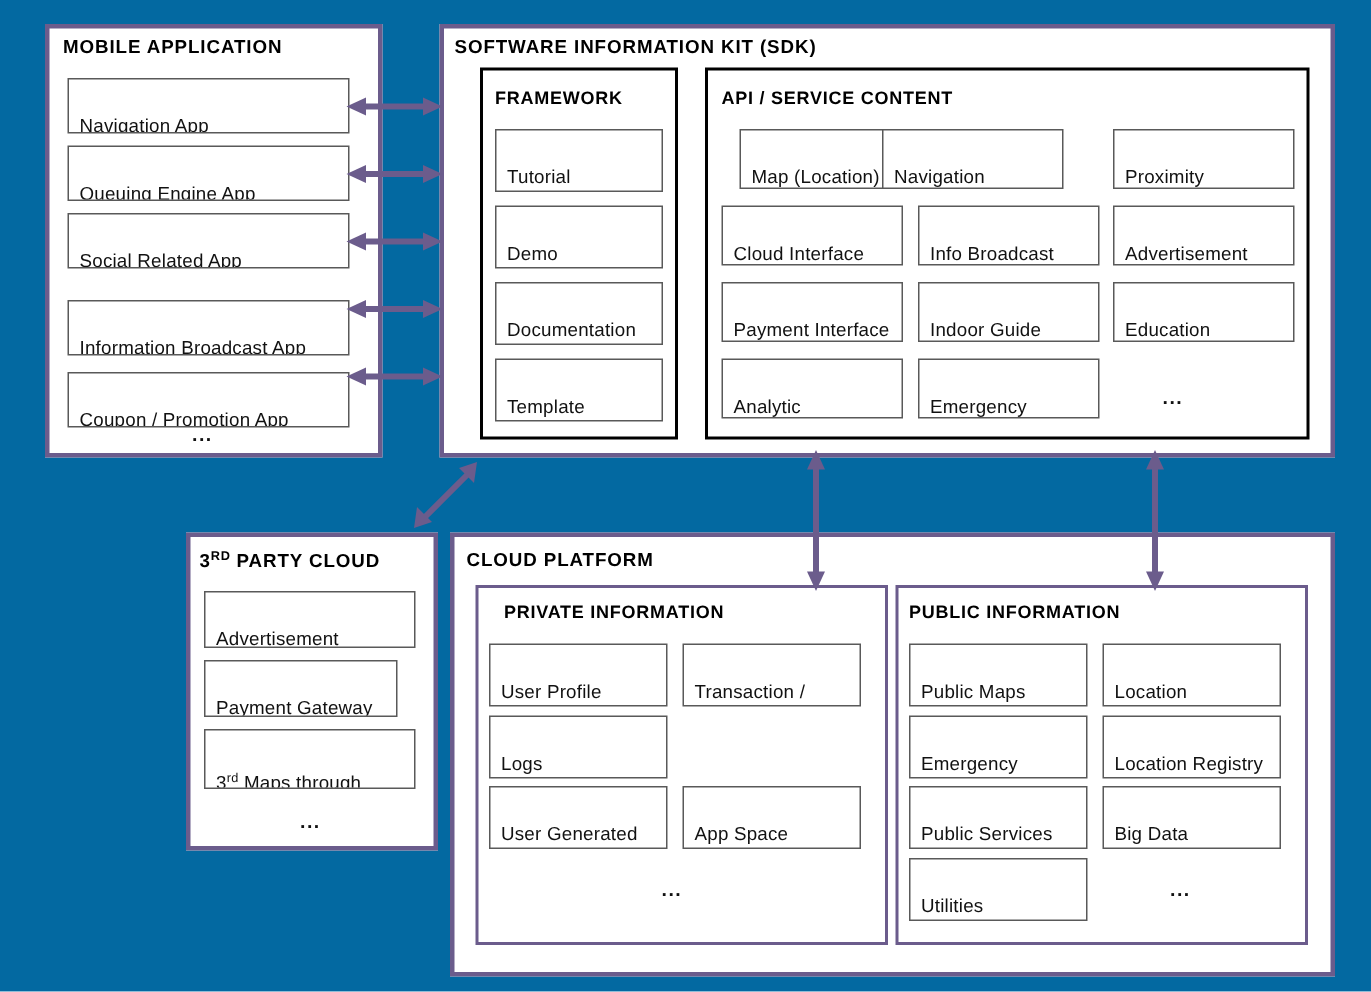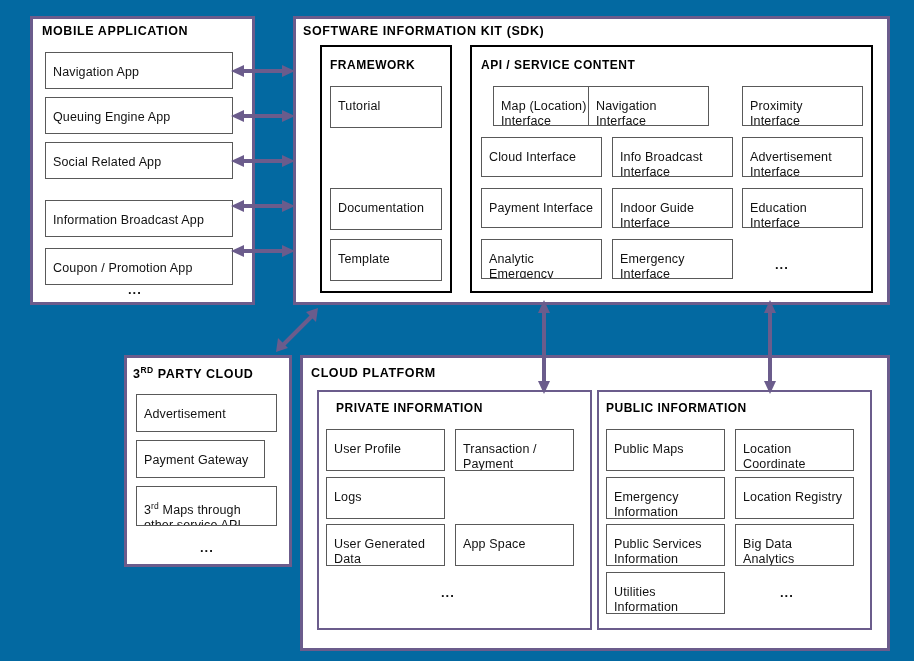--- a/index.html
+++ b/index.html
@@ -64,21 +64,21 @@
 
   
   .box {
     position: absolute;
     border: 1.4px solid #595959;
     background: #ffffff;
     box-sizing: border-box;
     font-size: 12.5px;
     line-height: 15px;
     color: #111111;
-    padding: 12px 7px 0 7px;
+    padding: 24px 7px 0 7px;
     letter-spacing: 0.15px;
     overflow: hidden;
   }
   .box sup {
     font-size: 8.5px;
     vertical-align: super;
   }
 
   
   .dots {
@@ -119,20 +119,21 @@
   <div class="box" style="left:45px; top:248px; width:188px; height:37px;">Coupon / Promotion App</div>
   <div class="dots" style="left:128px; top:283px;">...</div>
 
   <div class="panel" style="left:293px; top:16px; width:597px; height:289px;"></div>
   <div class="panel-title" style="left:303px; top:24px;">SOFTWARE INFORMATION KIT (SDK)</div>
 
   <div class="group-black" style="left:320px; top:45px; width:132px; height:248px;"></div>
   <div class="group-title" style="left:330px; top:58px;">FRAMEWORK</div>
 
   <div class="box" style="left:330px; top:86px; width:112px; height:42px;">Tutorial</div>
+  <div class="box" style="left:330px; top:137px; width:112px; height:42px;">Demo</div>
   <div class="box" style="left:330px; top:188px; width:112px; height:42px;">Documentation</div>
   <div class="box" style="left:330px; top:239px; width:112px; height:42px;">Template</div>
 
   <div class="group-black" style="left:470px; top:45px; width:403px; height:248px;"></div>
   <div class="group-title" style="left:481px; top:58px;">API / SERVICE CONTENT</div>
 
   <div class="box" style="left:481px; top:86px; width:121px; height:40px;margin-left:12px;">Map (Location) Interface</div>
   <div class="box" style="left:588px; top:86px; width:121px; height:40px;">Navigation Interface</div>
   <div class="box" style="left:742px; top:86px; width:121px; height:40px;">Proximity Interface</div>
 

